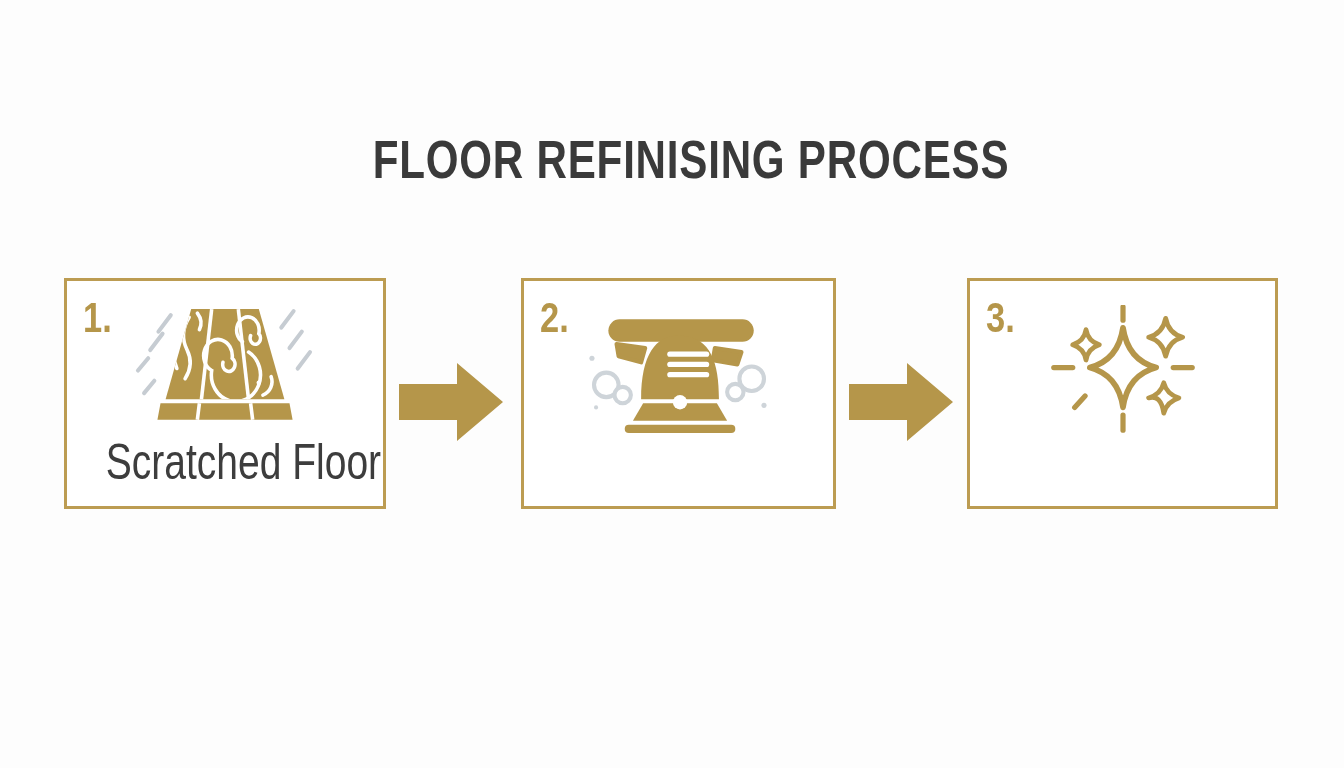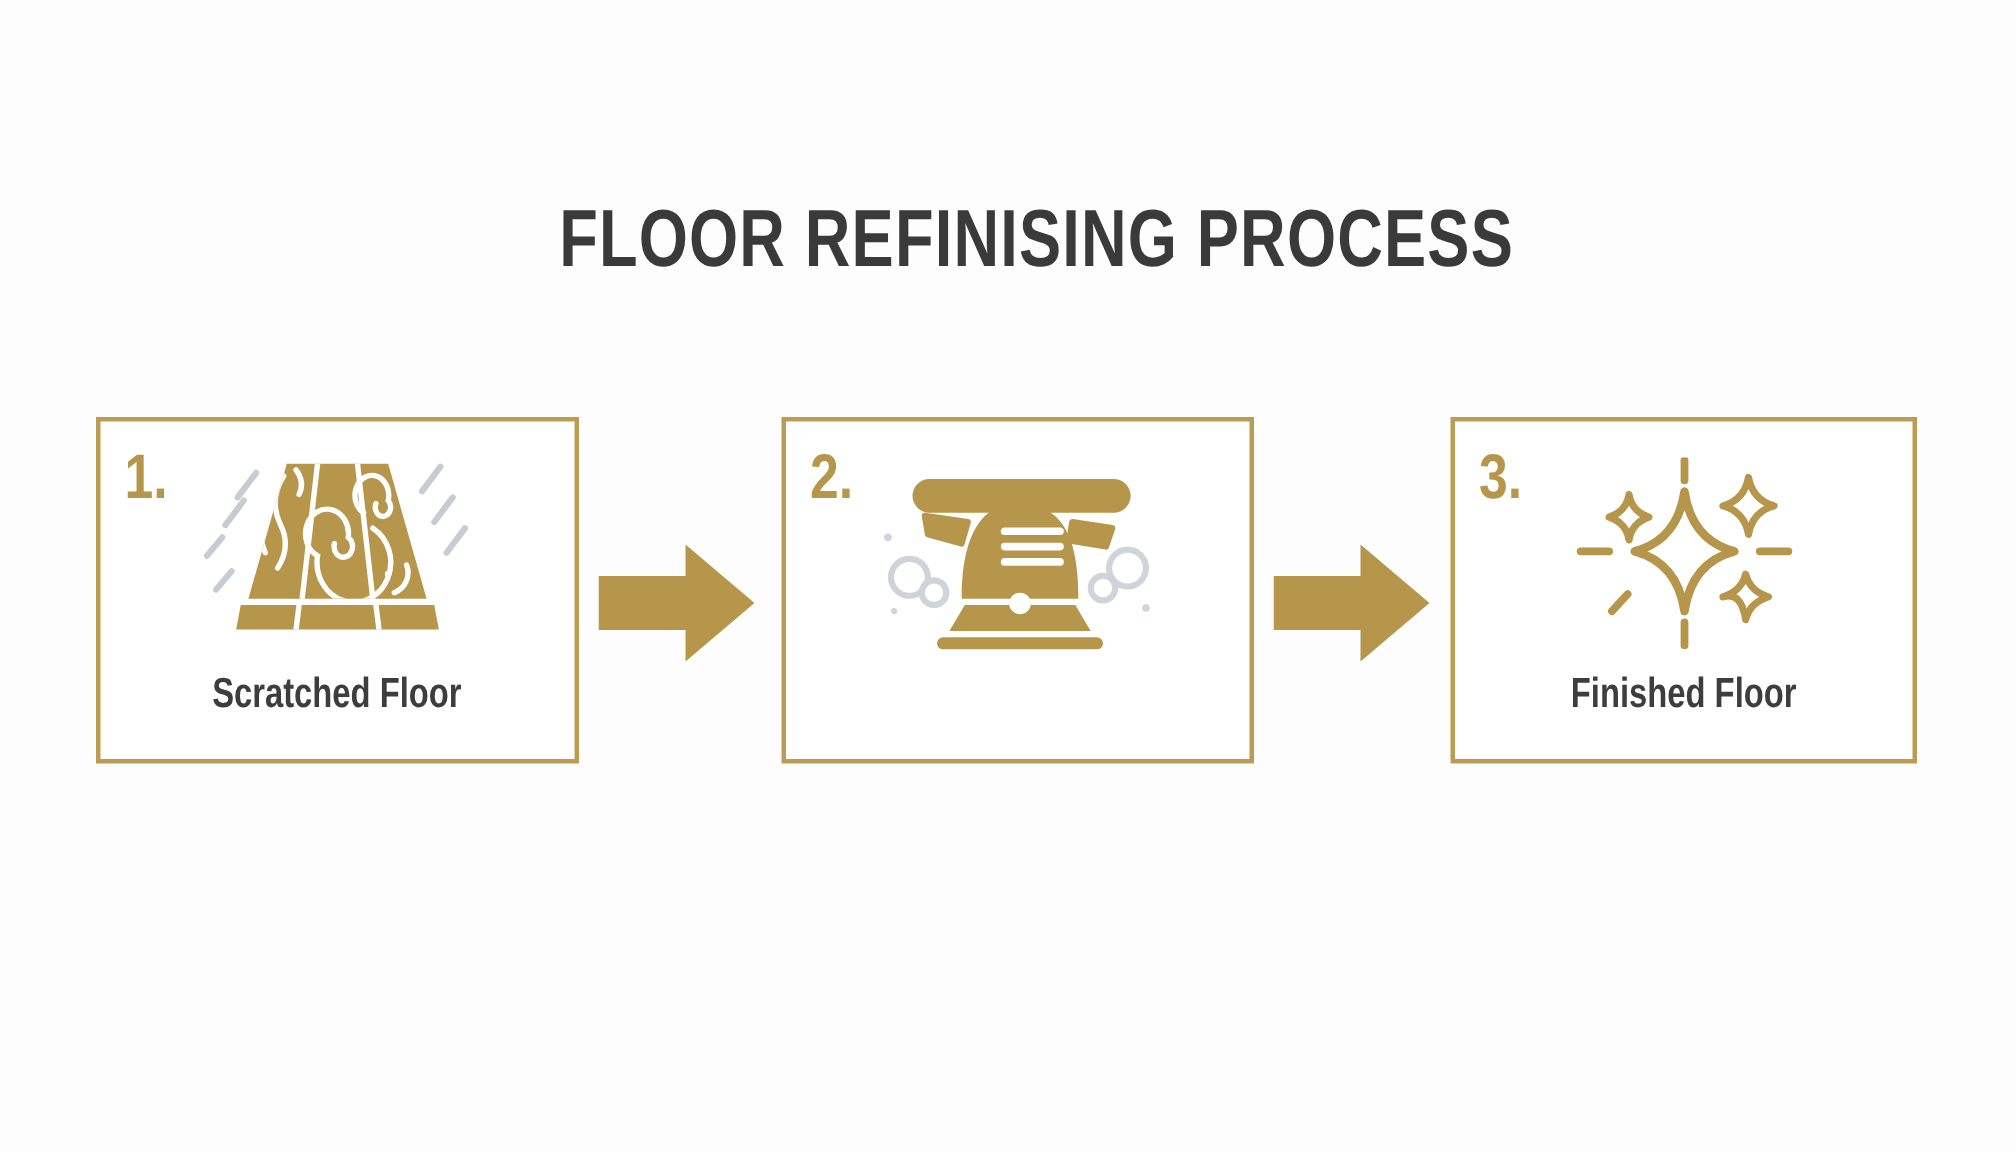--- a/index.html
+++ b/index.html
@@ -56,22 +56,22 @@
     height:128px;
     display:flex;
     align-items:center;
     justify-content:center;
   }
   .step-label{
     position:absolute;
     top:158px;left:0;
     width:100%;
     text-align:center;
-    font-size:28px;
-    font-weight:bold;
+    font-size:50px;
+    font-weight:normal;
     color:var(--label-text);
     line-height:46px;
     white-space:nowrap;
   }
   .flow-arrow{
     position:absolute;
     top:363px;
     width:104px;height:78px;
   }
   .flow-arrow.a1{left:399px;}
@@ -193,18 +193,15 @@
           <path stroke-width="5" d="M138,82 Q141,94 154,98 Q141,102 138,114 Q135,94 122,98 Q135,94 138,82 Z"></path>
 
           <path stroke-width="5.5" d="M95,2 L95,16"></path>
           <path stroke-width="5.5" d="M95,116 L95,132"></path>
           <path stroke-width="5.5" d="M22,66 L42,66"></path>
           <path stroke-width="5.5" d="M148,66 L168,66"></path>
           <path stroke-width="5.5" d="M44,108 L55,96"></path>
         </g>
       </svg>
     </div>
-    <div class="step-label">
-      <span class="cond">Finished Floor</span>
-    </div>
   </div>
 
 </div>
 
 </body></html>

